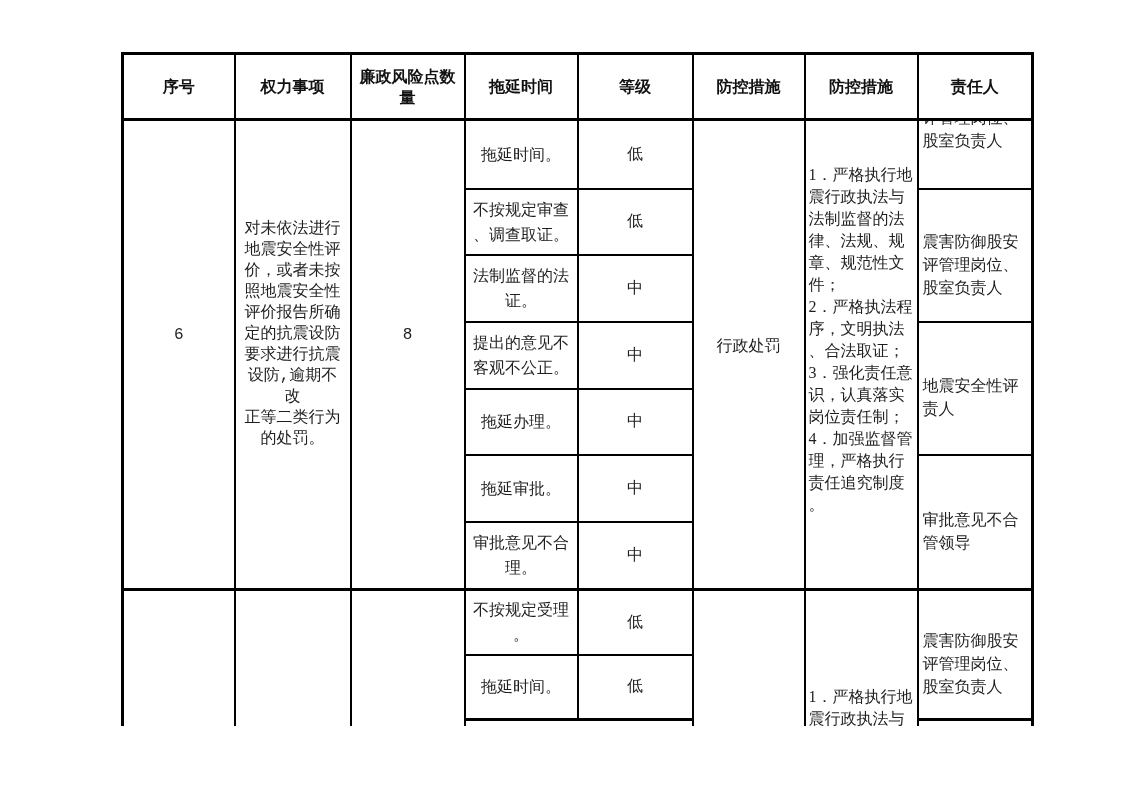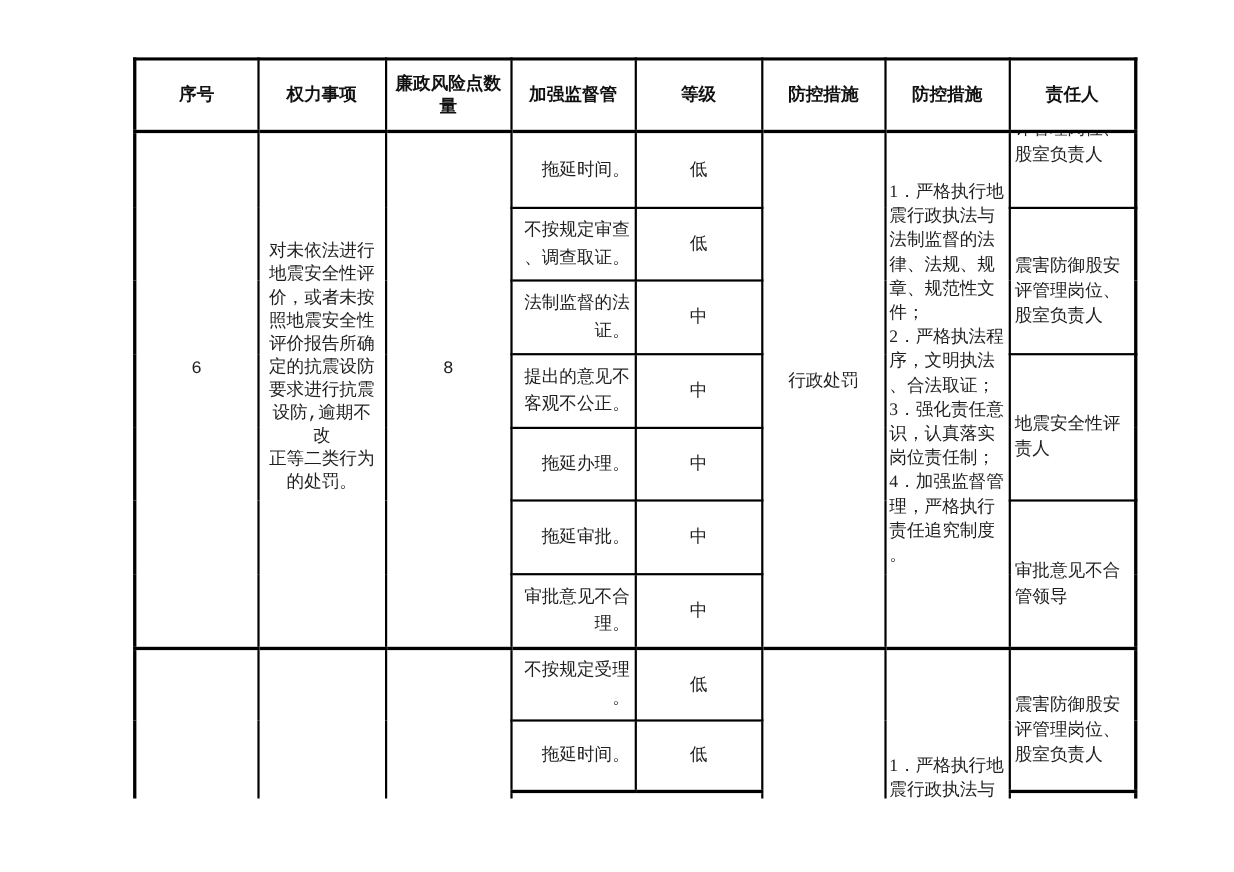--- a/index.html
+++ b/index.html
@@ -11,21 +11,21 @@
         font-weight:normal;overflow:hidden;}
   thead th{border-bottom:3px solid #000;font-weight:bold;text-align:center;
            line-height:21px;color:#111;padding:0 3px;}
   tr.h66{height:66px}tr.h69{height:69px}tr.h67{height:67px}tr.h68{height:68px}
   tr.h65{height:65px}tr.h30{height:30px}
   tr.sec2 td{border-top:3px solid #000;}
   td.bend{border-bottom:3px solid #000;}
   td.stub{border:none;}
   .pre{white-space:pre-line;}
   .num{text-align:center;}
-  .form-inner{text-align:right;line-height:25px;padding:0 4px;}
+  .form-inner{text-align:center;line-height:25px;padding:0 4px;}
   .level-inner{text-align:center;}
   .matter-inner{text-align:center;line-height:21px;padding:0 5px;}
   .measures-inner{text-align:left;line-height:22px;padding:0 3px;}
   .resp-inner{text-align:left;line-height:23px;padding:0 4px;}
   .up20{position:relative;top:-20px;font-family:Liberation Mono, monospace;}
   .up30{position:relative;top:-30px;margin-top:44px;}
   .up15{position:relative;top:-15px;}
   .dn9{position:relative;top:9px;}
   .clipbox{height:65px;overflow:hidden;}
   .cliptop{margin-top:-15px;}
@@ -45,21 +45,21 @@
           <col style="width:115px">
           <col style="width:112px">
         <col style="width:113px">
           <col style="width:115px">
       </colgroup>
       <thead>
         <tr class="h66">
           <th>序号</th>
           <th>权力事项</th>
           <th>廉政风险点数量</th>
-          <th>加强监督管</th>
+          <th>拖延时间</th>
           <th>等级</th>
           <th>防控措施</th>
           <th>防控措施</th>
           <th>责任人</th>
         </tr>
       </thead>
       <tbody>
         <tr class="h69">
           <td rowspan="7">
               <div class="num up20">6</div>

